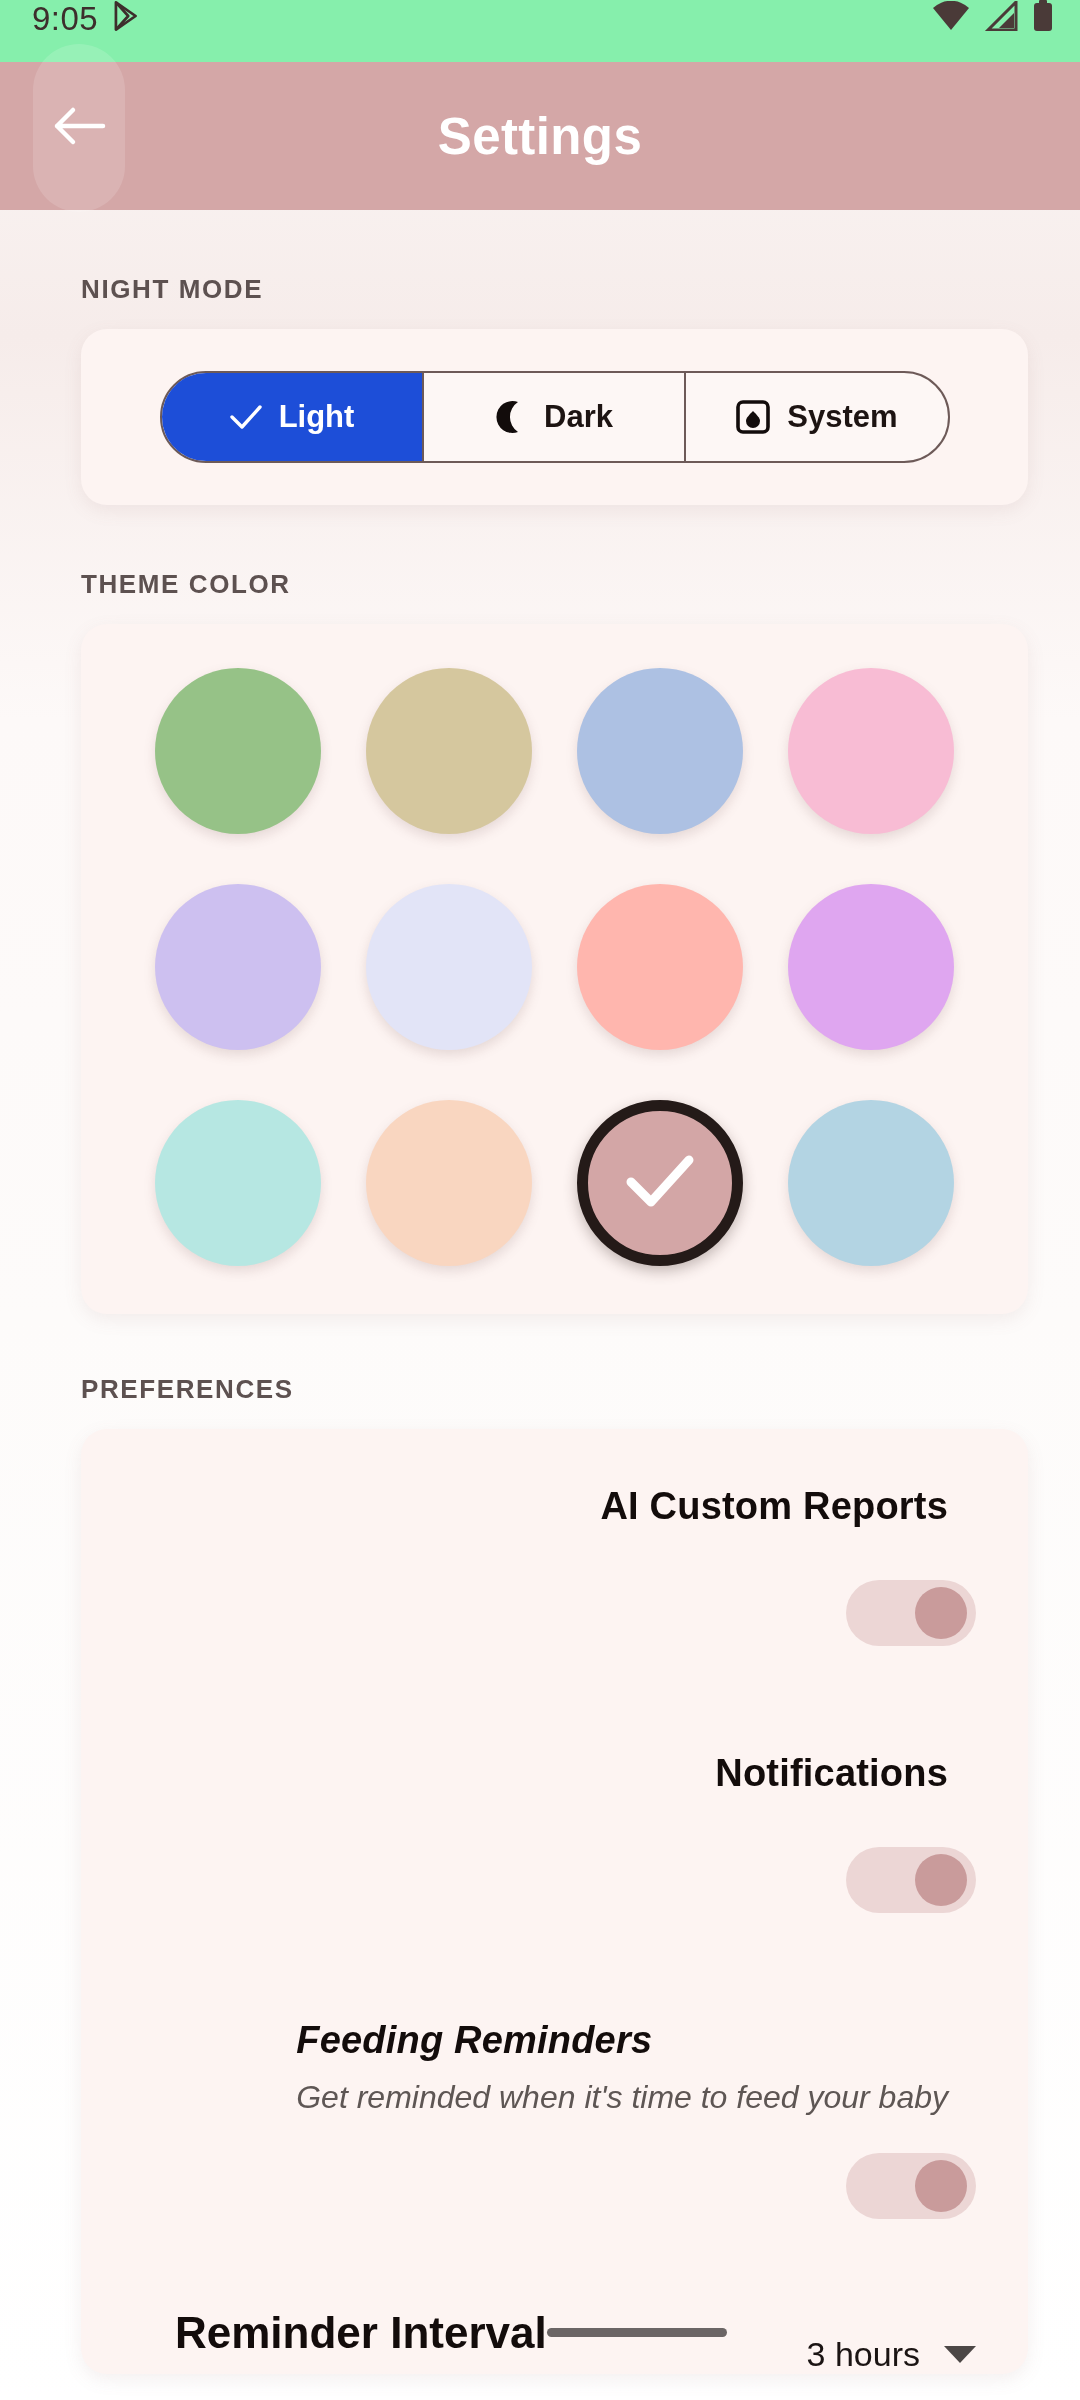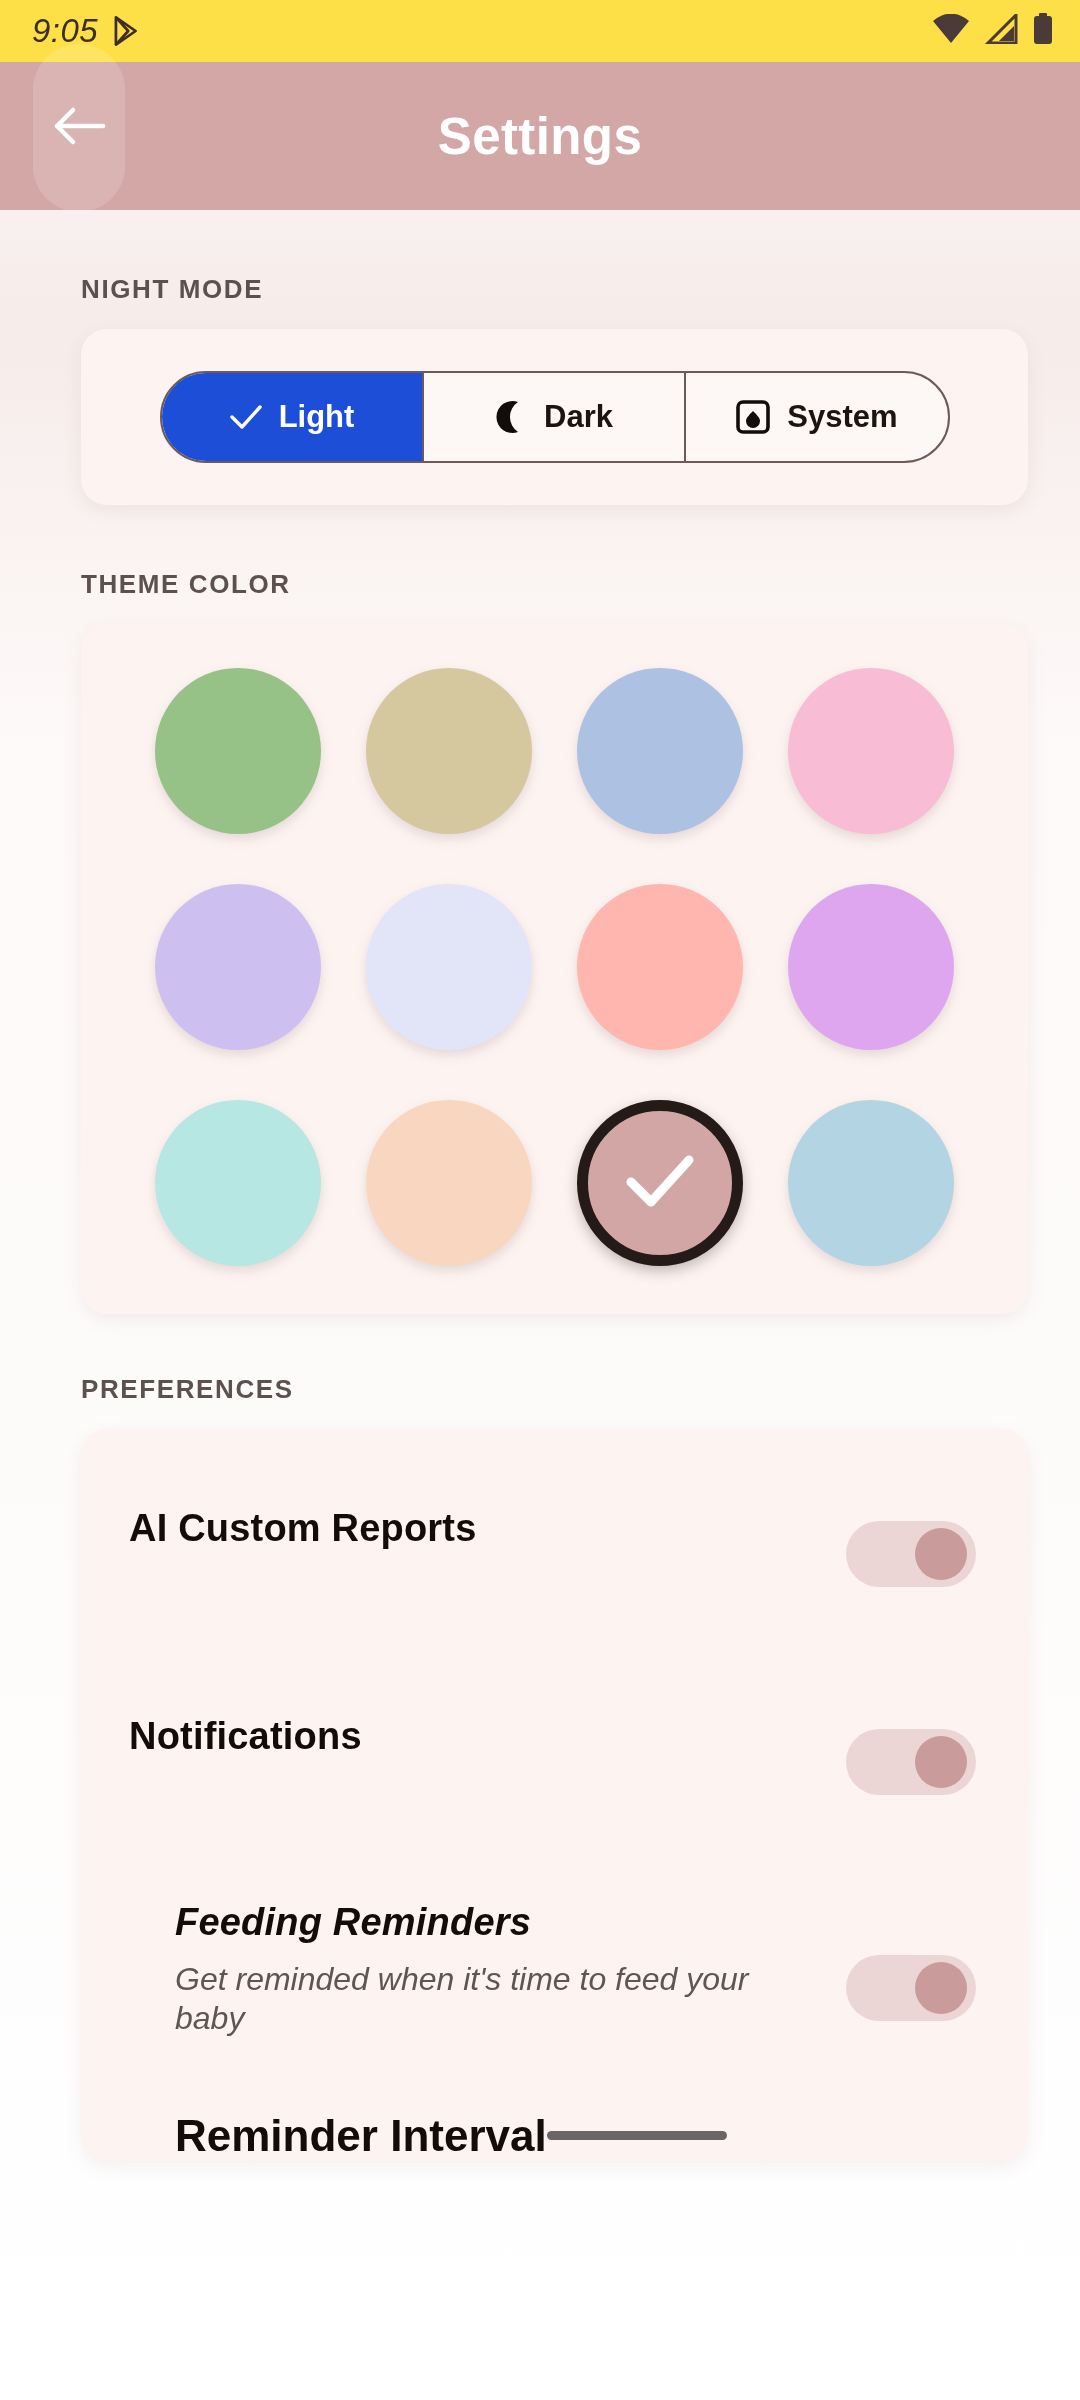--- a/index.html
+++ b/index.html
@@ -9,25 +9,24 @@
     overflow: hidden;
   }
   body {
     background: linear-gradient(180deg, #fbf7f6 0%, #f6ecea 14%, #fdf9f8 30%, #fdfbfa 55%, #ffffff 100%);
     position: relative;
   }
 
   
   .statusbar {
     height: 62px;
-    background: #fde047;
-    display: flex; align-items: center;
+    background: #86efac;
+    display: flex; align-items: flex-start;
     padding: 0 26px 0 32px;
     position: relative;
-    font-style: italic;
   }
   .sb-time {
     font-size: 33px; color: #3d2e2c; letter-spacing: .5px;
   }
   .sb-playicon { margin-left: 14px; display: flex; align-items: center; }
   .sb-right { margin-left: auto; display: flex; align-items: center; gap: 14px; }
 
   
   .appbar {
     height: 148px;
@@ -104,22 +103,23 @@
     display: flex; align-items: center; justify-content: center;
   }
   .swatch.selected {
     border: 11px solid #241a18;
     box-shadow: 0 5px 14px rgba(60,40,38,0.30);
   }
 
   
   .pref-card { padding: 0 0 0 0; overflow: hidden; }
   .pref-row {
-    display: flex; align-items: center;
+    display: flex; align-items: flex-end;
     padding: 56px 52px 50px 48px;
+    flex-direction: column;
   }
   .pref-row.nested { padding-left: 94px; font-style: italic; }
   .pref-texts { flex: 1; padding-right: 28px; }
   .pref-title {
     font-size: 38px; font-weight: 700; color: #130c0b;
     margin-bottom: 16px; letter-spacing: .2px;
   }
   .pref-desc {
     font-size: 32px; color: #5e5654; line-height: 1.23;
   }
@@ -297,16 +297,20 @@
         <div class="pref-desc">Get reminded when it's time to feed your baby</div>
       </div>
       <div class="toggle">
         <span class="knob"></span>
       </div>
     </div>
 
     <div class="interval-row">
       <span class="interval-label">Reminder Interval</span>
       <span class="interval-rule"></span>
+      <span class="interval-value-wrap">
+        <span class="interval-value">3 hours</span>
+        <span class="caret"></span>
+      </span>
     </div>
 
   </div>
 </div>
 
 </body></html>

